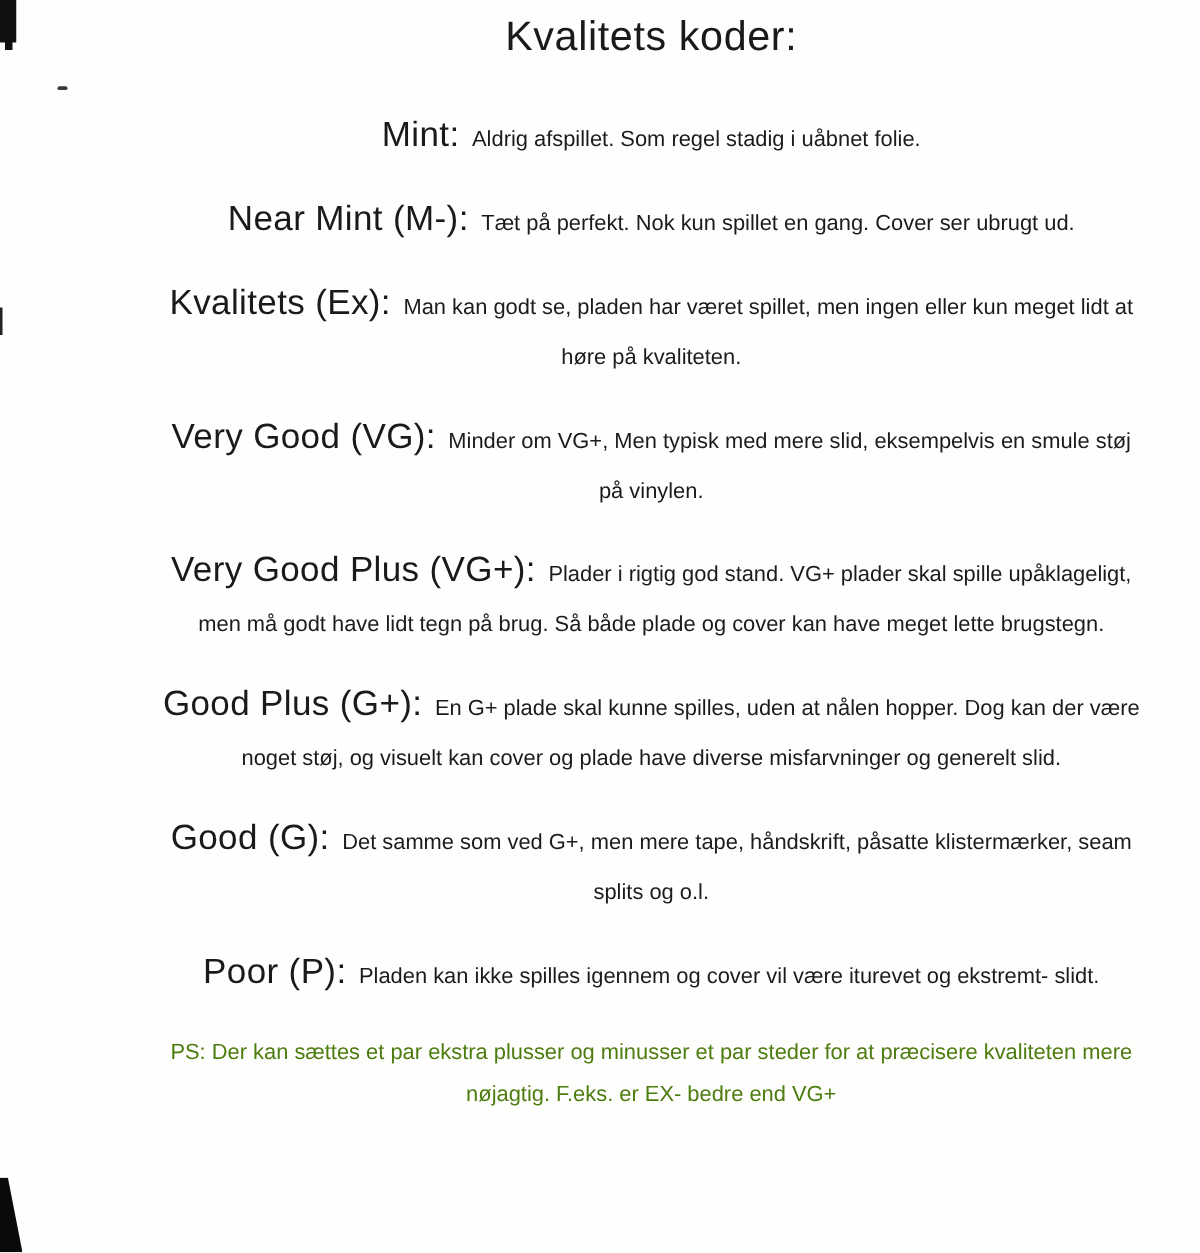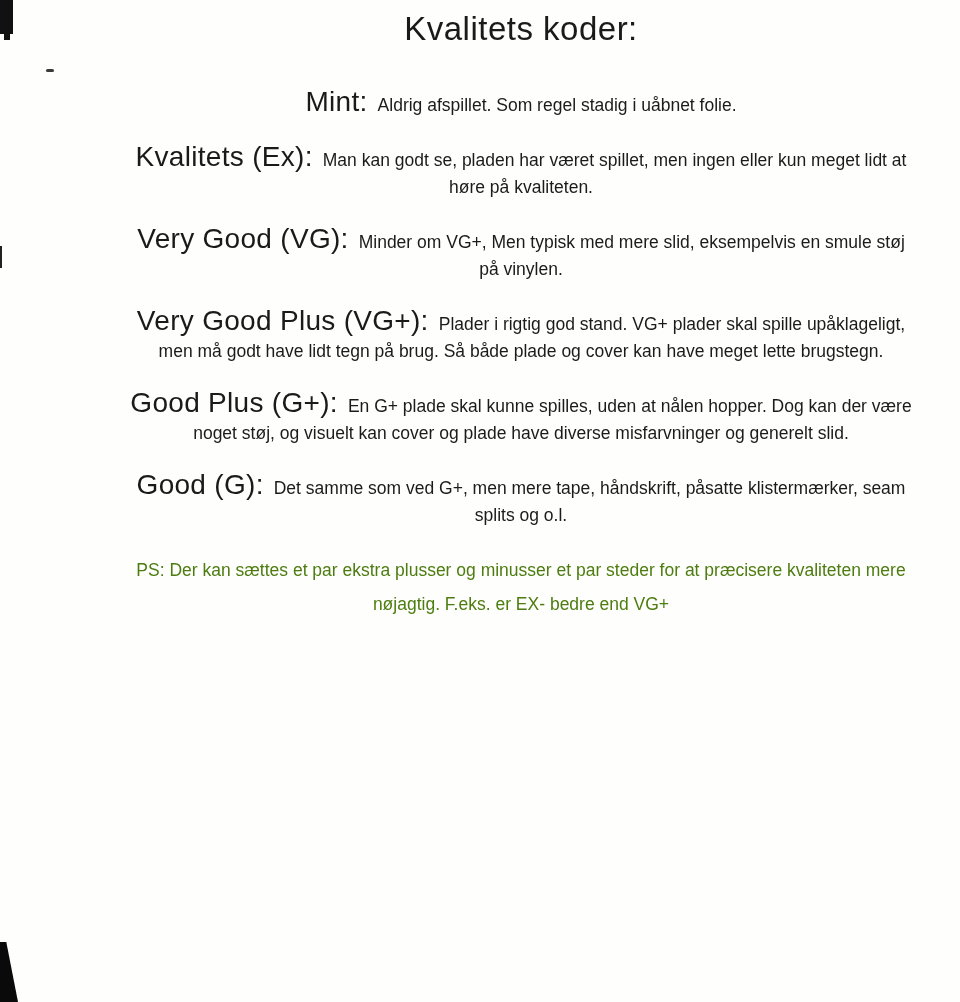--- a/index.html
+++ b/index.html
@@ -22,21 +22,21 @@
   }
   .doc-title {
     font-size: 33px;
     font-weight: 400;
     color: #1a1a1a;
     letter-spacing: 0.5px;
     margin-bottom: 40px;
   }
   .entry {
     font-size: 17.5px;
-    line-height: 27px;
+    line-height: 40px;
     margin-bottom: 24px;
     color: #1b1b1b;
   }
   .term {
     font-size: 28px;
     color: #1a1a1a;
     margin-right: 10px;
     letter-spacing: 0.3px;
     vertical-align: baseline;
   }
@@ -71,20 +71,23 @@
 <div class="artifact art-bottom-wedge"></div>
 
 <div class="page">
 
   <h1 class="doc-title">Kvalitets koder:</h1>
 
   <p class="entry">
     <span class="term">Mint:</span><span class="desc">Aldrig afspillet. Som regel stadig i uåbnet folie.</span>
   </p>
 
+  <p class="entry">
+    <span class="term">Near Mint (M-):</span><span class="desc">Tæt på perfekt. Nok kun spillet en gang. Cover ser ubrugt ud.</span>
+  </p>
 
   <p class="entry">
     <span class="term">Kvalitets (Ex):</span><span class="desc">Man kan godt se, pladen har været spillet, men ingen eller kun meget lidt at høre på kvaliteten.</span>
   </p>
 
   <p class="entry">
     <span class="term">Very Good (VG):</span><span class="desc">Minder om VG+, Men typisk med mere slid, eksempelvis en smule støj på vinylen.</span>
   </p>
 
   <p class="entry">
@@ -93,16 +96,19 @@
 
   <p class="entry">
     <span class="term">Good Plus (G+):</span><span class="desc">En G+ plade skal kunne spilles, uden at nålen hopper. Dog kan der være noget støj, og visuelt kan cover og plade have diverse misfarvninger og generelt slid.</span>
   </p>
 
   <p class="entry">
     <span class="term">Good (G):</span><span class="desc">Det samme som ved G+, men mere tape, håndskrift, påsatte klistermærker, seam splits og o.l.</span>
   </p>
 
 
+  <p class="entry">
+    <span class="term">Poor (P):</span><span class="desc">Pladen kan ikke spilles igennem og cover vil være iturevet og ekstremt- slidt.</span>
+  </p>
 
   <p class="footer-note">PS: Der kan sættes et par ekstra plusser og minusser et par steder for at præcisere kvaliteten mere nøjagtig. F.eks. er EX- bedre end VG+</p>
 
 </div>
 
 </body></html>

